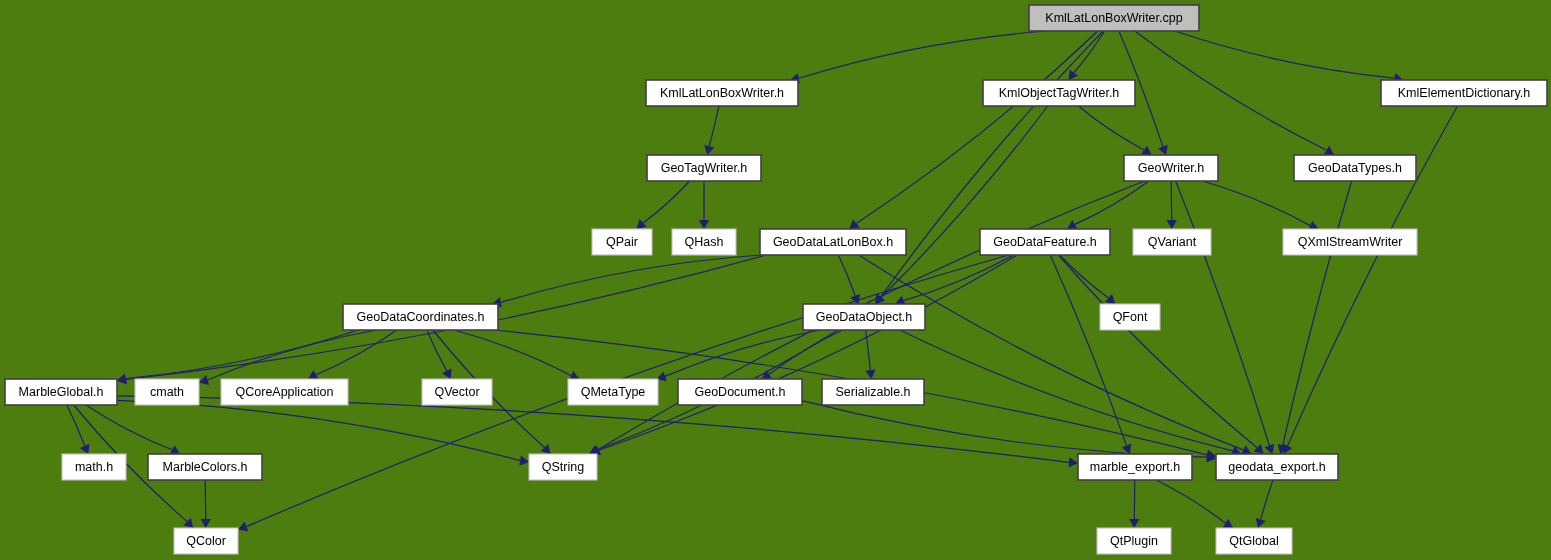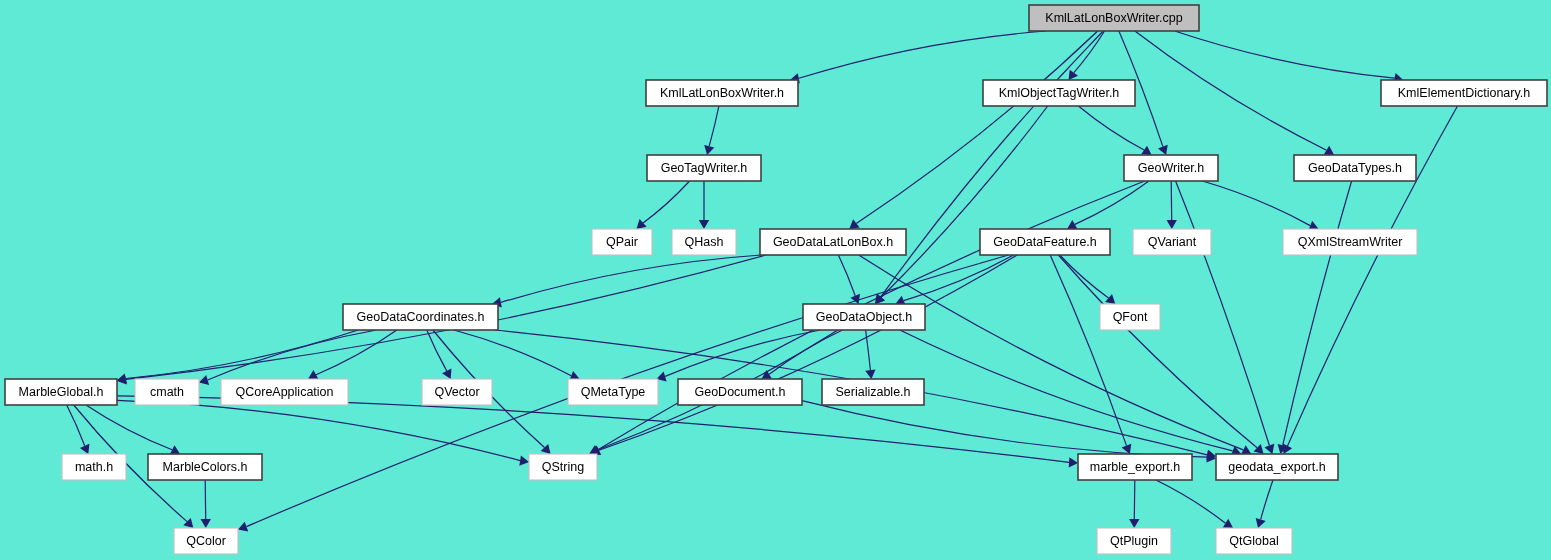--- a/index.html
+++ b/index.html
@@ -1,16 +1,16 @@
 <!DOCTYPE html>
 <html><head>
 <meta charset="utf-8">
 <style>
   html,body{margin:0;padding:0;background:#ffffff;}
-  #graph-root{position:relative;width:1551px;height:560px;overflow:hidden;background:#5eead4;
+  #graph-root{position:relative;width:1551px;height:560px;overflow:hidden;background:#4d7c0f;
     font-family:"Liberation Sans","DejaVu Sans",sans-serif;}
   svg{position:absolute;left:0;top:0;width:1551px;height:560px;}
   .edge{fill:none;stroke:#1f1f6e;stroke-width:1.2px;}
   .arrow{fill:#1f1f6e;stroke:none;}
   .node rect{stroke-width:1px;}
   .node text{font-family:"Liberation Sans","DejaVu Sans",sans-serif;font-size:12.5px;
     fill:#000000;dominant-baseline:middle;text-anchor:middle;}
   .n-root rect{fill:#bfbfbf;stroke:#404040;stroke-width:1.6px;}
   .n-hdr  rect{fill:#ffffff;stroke:#404040;stroke-width:1.6px;}
   .n-ext  rect{fill:#ffffff;stroke:#c0c0c0;stroke-width:1.1px;}

